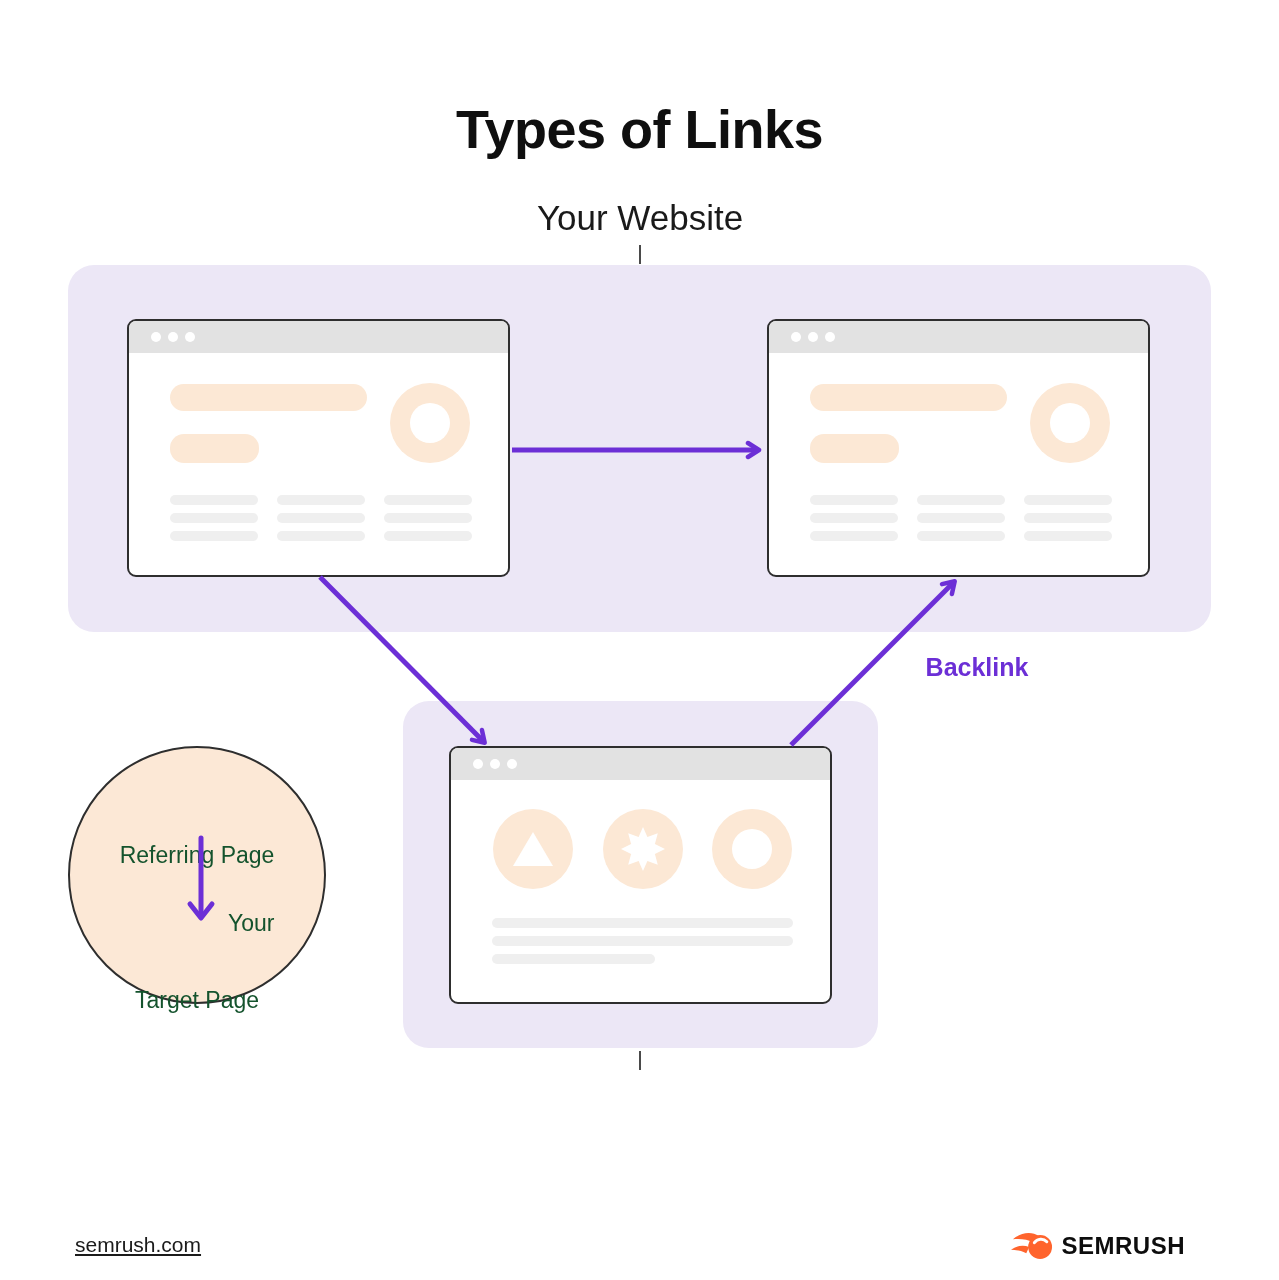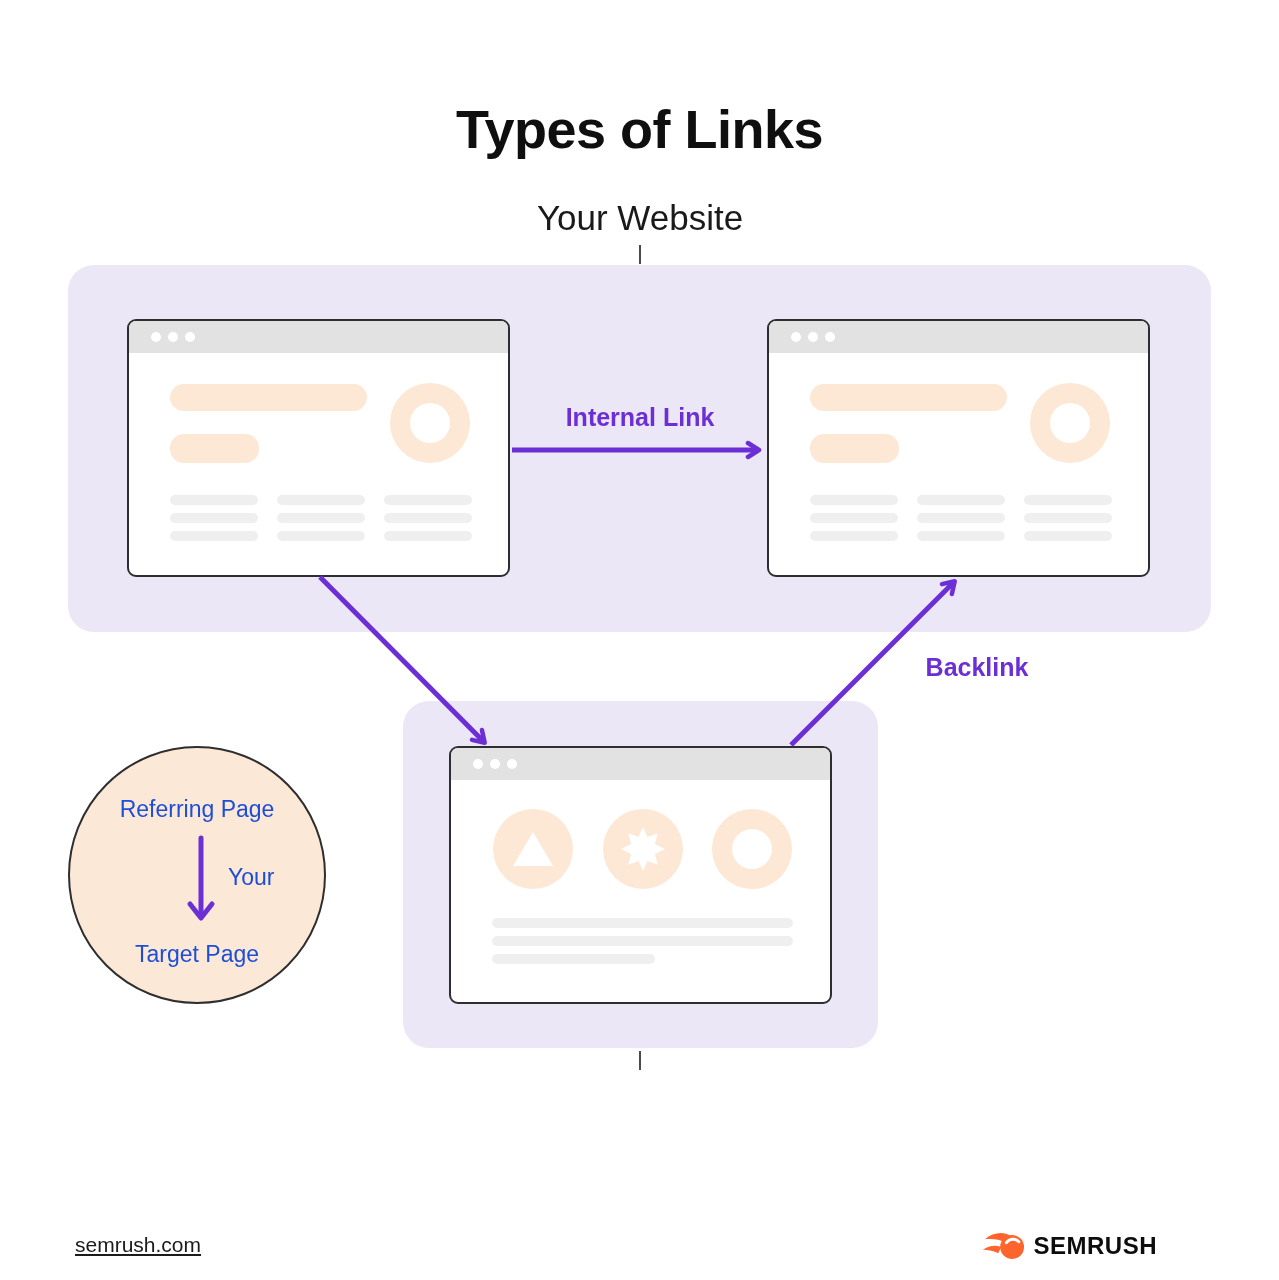--- a/index.html
+++ b/index.html
@@ -1,18 +1,18 @@
 <!DOCTYPE html>
 <html><head>
 <meta charset="utf-8">
 <style>
   html,body{margin:0;padding:0;background:#ffffff;}
   #canvas{
     position:relative;width:1224px;height:1280px;background:#ffffff;overflow:hidden;
-    font-family:"Liberation Sans", sans-serif;color:#151515;
+    font-family:"Liberation Sans", sans-serif;color:#151515;padding-left:28px;
   }
   
   #page-title{
     position:absolute;left:0;top:62px;width:1279px;text-align:center;
     font-size:54px;font-weight:800;letter-spacing:-0.5px;color:#0f0f0f;
   }
   .site-label{
     position:absolute;width:500px;text-align:center;
     font-size:35px;font-weight:500;color:#1a1a1a;
   }
@@ -51,21 +51,21 @@
   
   .link-label{position:absolute;font-size:25px;font-weight:700;color:#6C2FD6;text-align:center;width:300px;}
   #internal-link-label{left:490px;top:403px;}
   #external-link-label{left:135px;top:653px;}
   #backlink-label{left:827px;top:653px;}
   
   #legend-circle{
     position:absolute;left:68px;top:746px;width:258px;height:258px;border-radius:50%;
     background:#FCE8D6;border:2px solid #2E2E2E;box-sizing:border-box;
   }
-  .legend-text{position:absolute;width:100%;text-align:center;font-size:23px;font-weight:500;color:#1d4ed8;}
+  .legend-text{position:absolute;width:100%;text-align:center;font-size:23px;font-weight:500;color:#14532d;margin-top:46px;}
   #legend-referring{top:48px;}
   #legend-target{top:193px;}
   #legend-link{top:116px;left:77px;width:auto;}
   
   #footer-site{position:absolute;left:75px;top:1233px;font-size:21px;color:#1b1b1b;text-decoration:underline;}
   #brand-logo{position:absolute;right:67px;top:1230px;display:flex;align-items:center;gap:8px;}
   #brand-name{font-size:24px;font-weight:800;letter-spacing:0.5px;color:#0d0d0d;}
   svg{display:block;}
   .overlay{position:absolute;left:0;top:0;pointer-events:none;}
 </style>
@@ -166,21 +166,20 @@
           </svg>
       </div>
       <div class="wide-bars" style="left:41px;top:170px;">
         <div class="wbar" style="width:301px;"></div>
         <div class="wbar" style="width:301px;"></div>
         <div class="wbar" style="width:163px;"></div>
       </div>
     </div>
   </div>
 
-  <div class="link-label" id="internal-link-label">Internal Link</div>
   <div class="link-label" id="backlink-label">Backlink</div>
 
   <svg class="overlay" width="1279" height="1280" viewBox="0 0 1279 1280">
     <defs>
       <marker id="chev" markerWidth="22" markerHeight="22" refX="14" refY="10" orient="auto" markerUnits="userSpaceOnUse">
         <path d="M4 3 L15 10 L4 17" fill="none" stroke="#6C2FD6" stroke-width="4.5" stroke-linecap="round" stroke-linejoin="round"></path>
       </marker>
     </defs>
     <line x1="512" y1="450" x2="758" y2="450" stroke="#6C2FD6" stroke-width="5" marker-end="url(#chev)"></line>
     <line x1="320" y1="577" x2="484" y2="742" stroke="#6C2FD6" stroke-width="5" marker-end="url(#chev)"></line>

